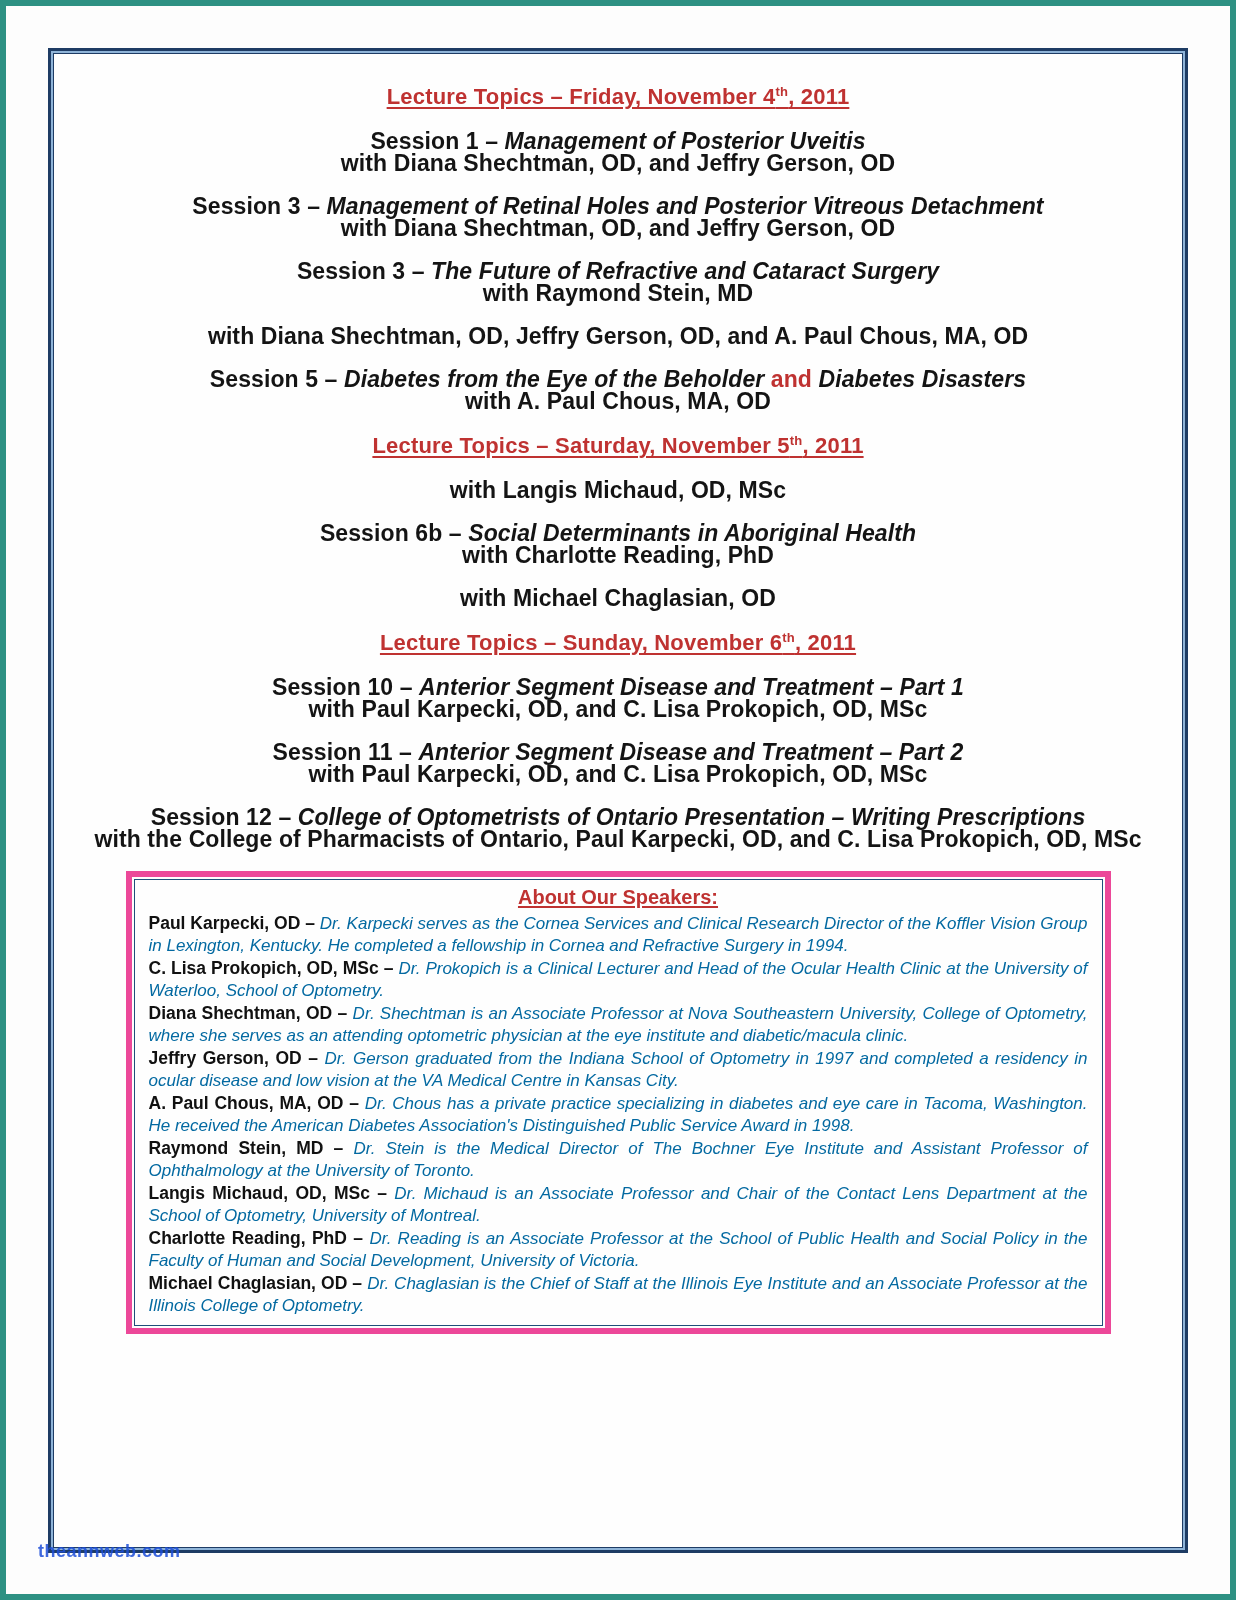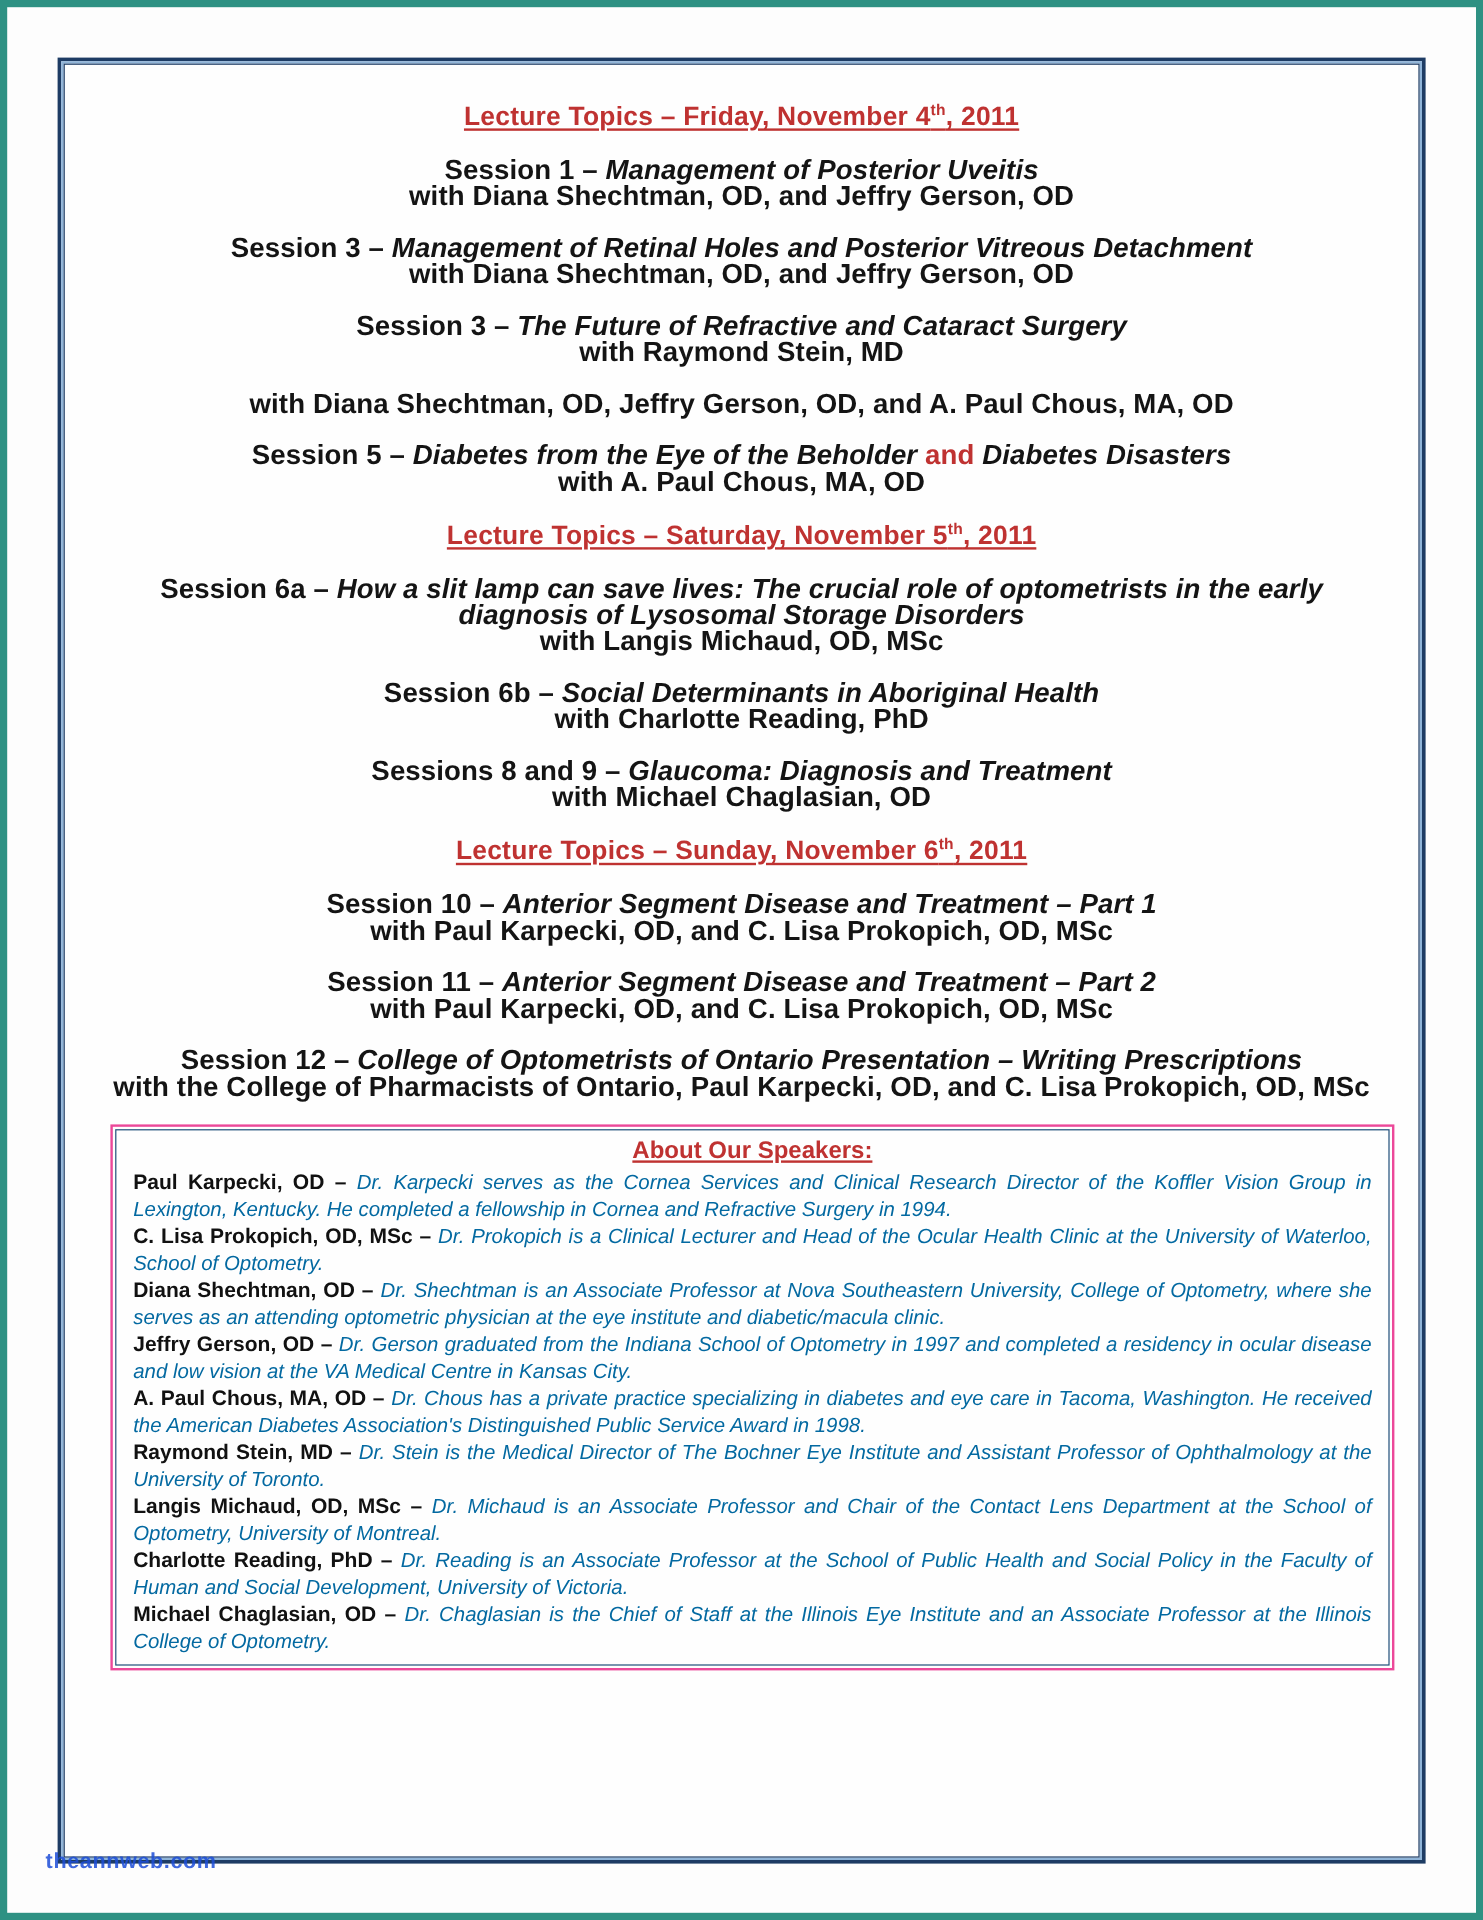--- a/index.html
+++ b/index.html
@@ -65,23 +65,23 @@
     line-height: 22px;
     font-weight: bold;
     color: #141414;
     margin: 0 0 21px 0;
     letter-spacing: 0.1px;
   }
   .title-italic { font-style: italic; }
   .title-red { color: #bf3231; font-style: normal; }
   .session-with { font-weight: bold; }
   .speakers-box {
-    width: 1070px;
+    width: 985px;
     margin: 14px auto 0 auto;
-    border: 2px solid #ec4899;
+    border: 6px solid #ec4899;
     box-sizing: border-box;
     background: #fefefe;
   }
   .speakers-box-inner {
     border: 1px solid #1f4e79;
     margin: 2px;
     padding: 5px 14px 8px 14px;
   }
   .speakers-title {
     text-align: center;
@@ -151,29 +151,27 @@
             </div>
             <div class="session-block">
               <div class="session-with">with Diana Shechtman, OD, Jeffry Gerson, OD, and A. Paul Chous, MA, OD</div>
             </div>
             <div class="session-block">
               <div class="session-title-line"><span class="session-label">Session 5</span> – <span class="title-italic">Diabetes from the Eye of the Beholder</span><span class="title-red"> and </span><span class="title-italic">Diabetes Disasters</span></div>
               <div class="session-with">with A. Paul Chous, MA, OD</div>
             </div>
             <div class="lecture-heading"><span class="heading-underline">Lecture Topics – Saturday, November 5<sup>th</sup>, 2011</span></div>
             <div class="session-block">
-              <div class="session-title-line"><span class="session-label">Session 6a</span> – <span class="title-italic">How a slit lamp can save lives: The crucial role of optometrists in the early diagnosis of Lysosomal Storage Disorders</span></div>
               <div class="session-with">with Langis Michaud, OD, MSc</div>
             </div>
             <div class="session-block">
               <div class="session-title-line"><span class="session-label">Session 6b</span> – <span class="title-italic">Social Determinants in Aboriginal Health</span></div>
               <div class="session-with">with Charlotte Reading, PhD</div>
             </div>
             <div class="session-block">
-              <div class="session-title-line"><span class="session-label">Sessions 8 and 9</span> – <span class="title-italic">Glaucoma: Diagnosis and Treatment</span></div>
               <div class="session-with">with Michael Chaglasian, OD</div>
             </div>
             <div class="lecture-heading"><span class="heading-underline">Lecture Topics – Sunday, November 6<sup>th</sup>, 2011</span></div>
             <div class="session-block">
               <div class="session-title-line"><span class="session-label">Session 10</span> – <span class="title-italic">Anterior Segment Disease and Treatment – Part 1</span></div>
               <div class="session-with">with Paul Karpecki, OD, and C. Lisa Prokopich, OD, MSc</div>
             </div>
             <div class="session-block">
               <div class="session-title-line"><span class="session-label">Session 11</span> – <span class="title-italic">Anterior Segment Disease and Treatment – Part 2</span></div>
               <div class="session-with">with Paul Karpecki, OD, and C. Lisa Prokopich, OD, MSc</div>

